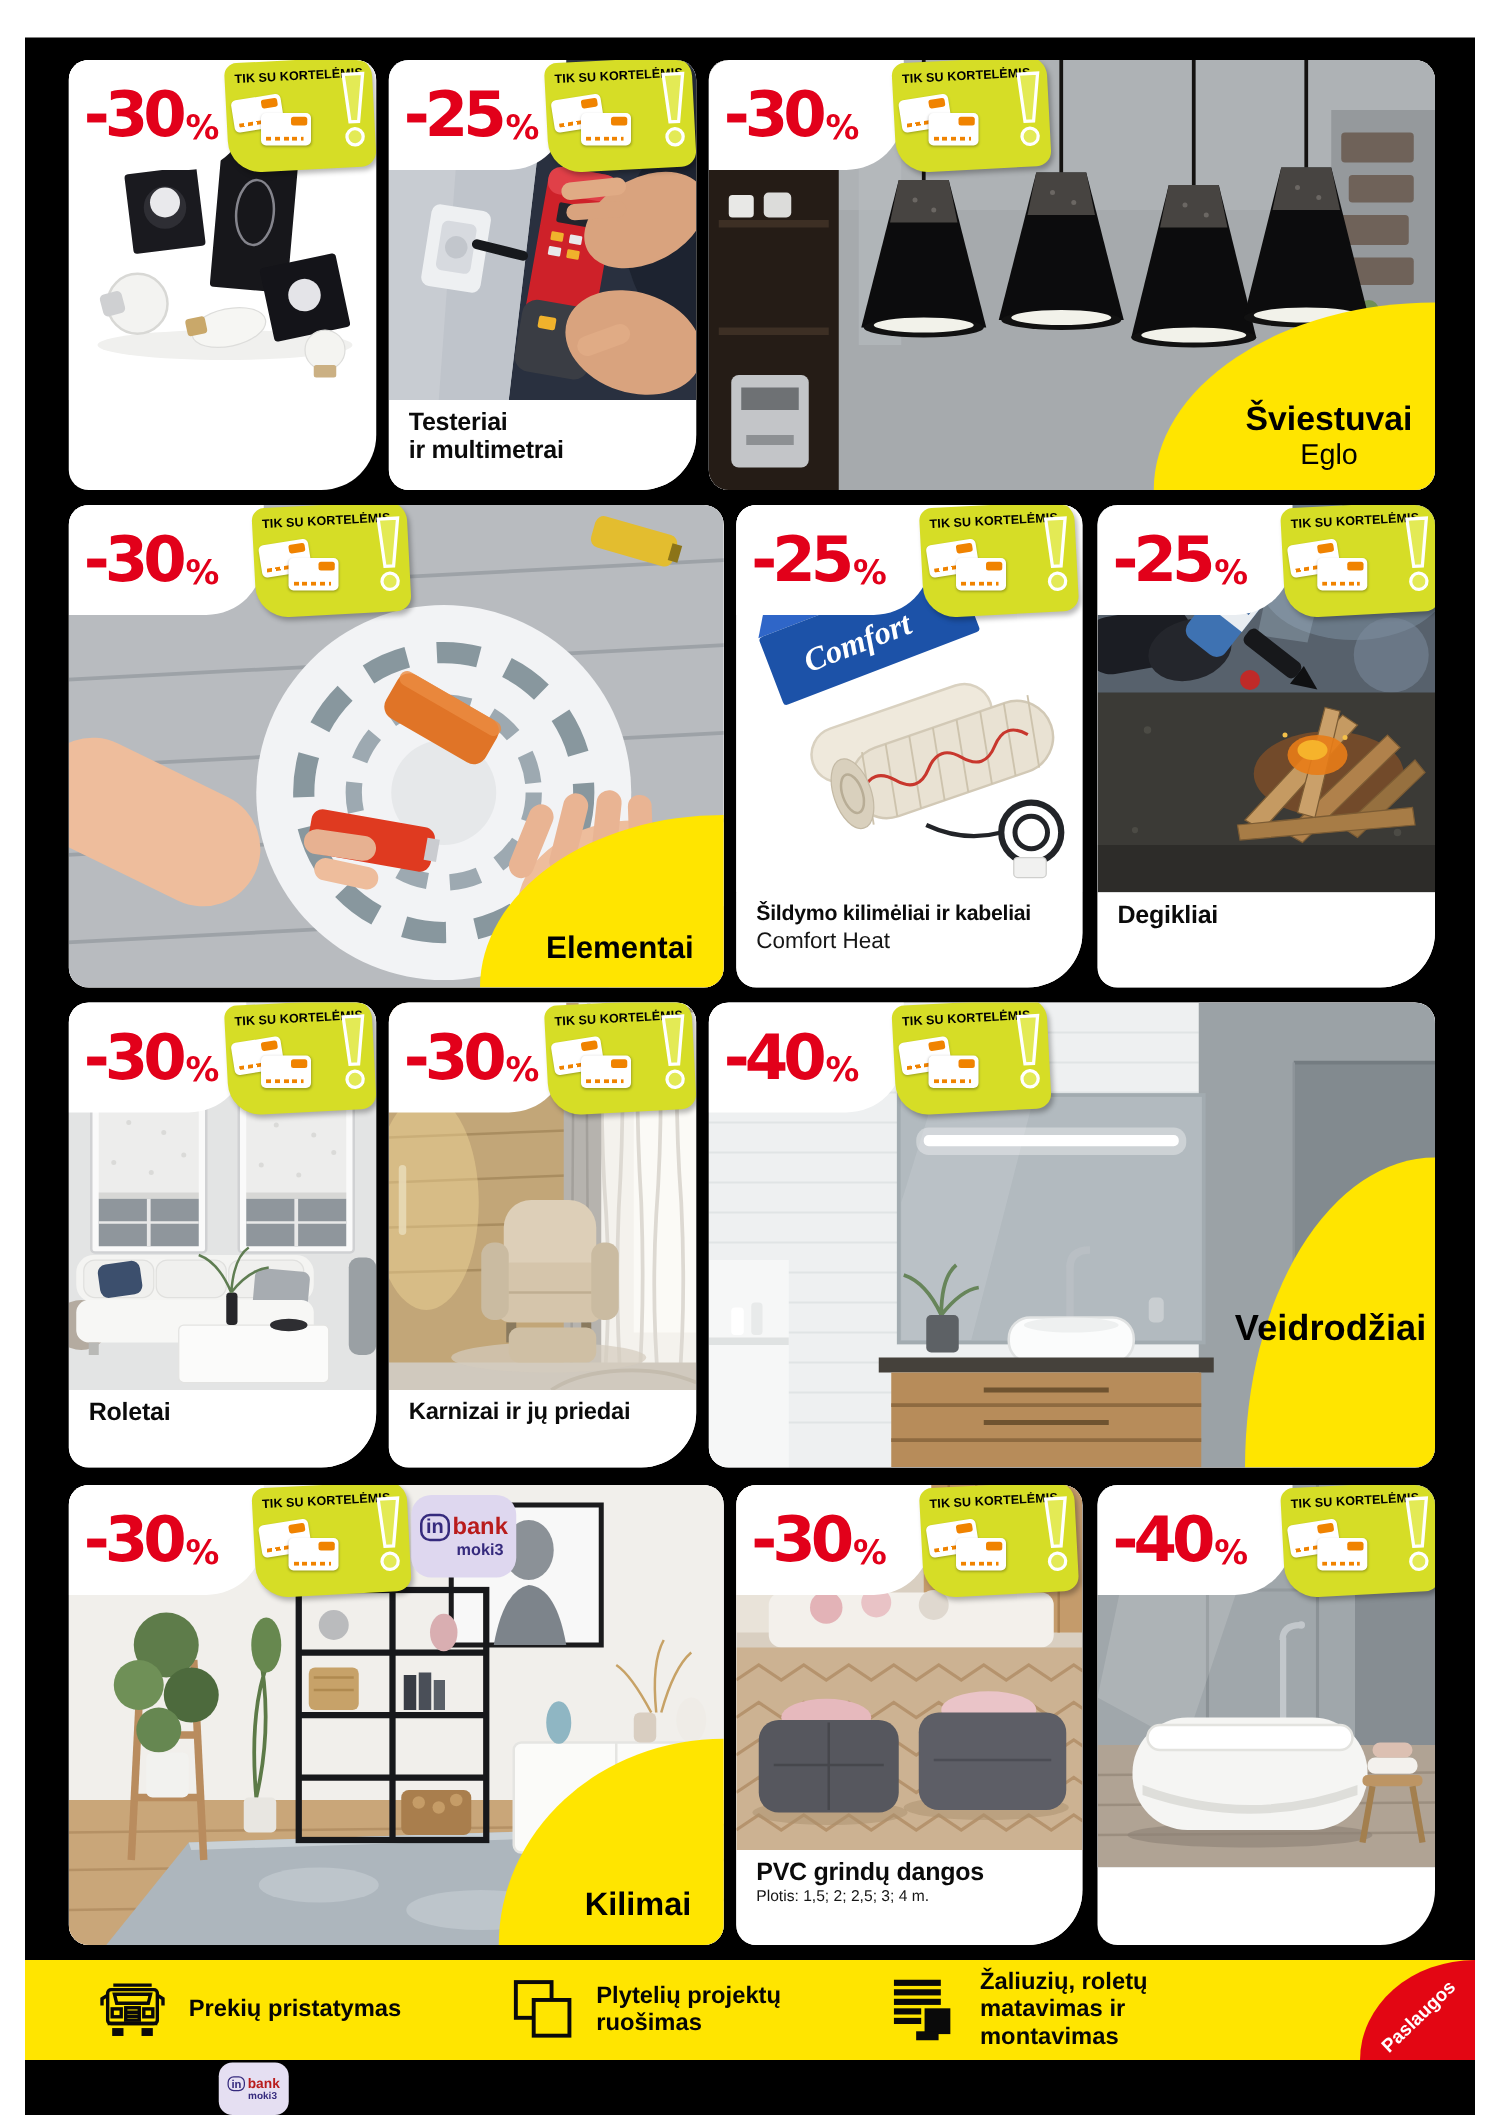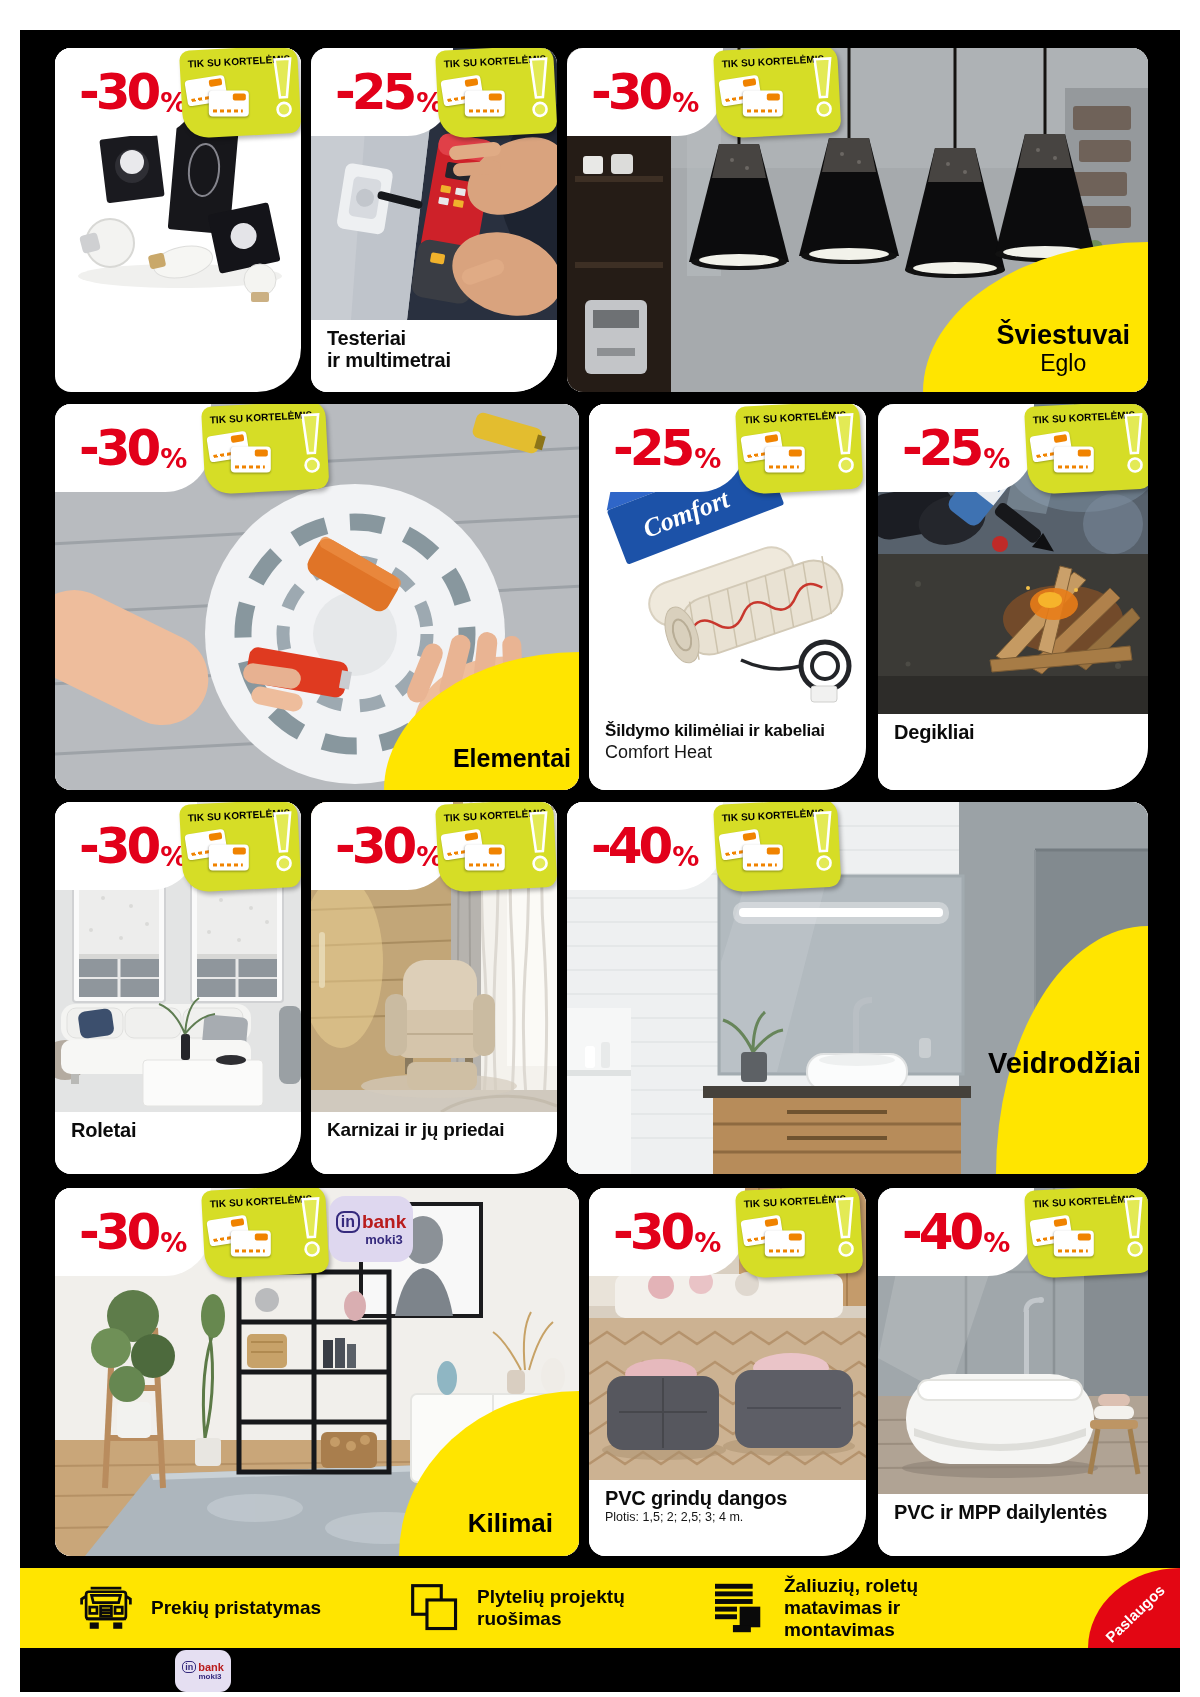--- a/index.html
+++ b/index.html
@@ -10,21 +10,21 @@
   .photo{position:absolute;left:0;top:0;right:0;overflow:hidden;background:#fff}
   .photo svg{display:block;width:100%;height:100%}
   .label{position:absolute;left:0;right:0;bottom:0;background:#fff;padding:7px 16px 0;box-sizing:border-box}
   .title{font-weight:700;font-size:20px;line-height:1.12;color:#0b0b0b;letter-spacing:-.2px}
   .title.t-s{font-size:19px}
   .title.t-xs{font-size:17px}
   .subtitle{font-size:18px;color:#161616;margin-top:2px}
   .subtitle.tiny{font-size:12.5px;margin-top:1px}
   
   .promo{position:absolute;left:0;top:0;right:0;height:96px;pointer-events:none}
-  .pill{position:absolute;left:0;top:0;width:156px;height:88px;background:#fff;border-radius:14px 0 46px 0;display:flex;align-items:center;padding-left:24px;box-sizing:border-box}
+  .pill{position:absolute;left:0;top:0;width:156px;height:88px;background:#fff;border-radius:14px 0 46px 0;display:flex;align-items:center;padding-left:12px;box-sizing:border-box}
   .disc{font-family:"DejaVu Sans",sans-serif;font-weight:800;font-size:50px;color:#e2001a;letter-spacing:-4px;line-height:1}
   .pct{font-family:"DejaVu Sans",sans-serif;font-weight:800;font-size:27px;color:#e2001a;margin:20px 0 0 3px;line-height:1}
   .kort{position:absolute;left:146px;top:3px;width:124px;height:88px;background:#d6dd26;border-radius:10px 16px 12px 26px;transform:rotate(-3deg);transform-origin:left top;box-shadow:2px 3px 4px rgba(0,0,0,.28)}
   .card.n .pill{width:142px}
   .card.n .kort{left:124px;width:118px}
   .kort-label{position:absolute;left:8px;top:8px;font-size:10px;font-weight:800;color:#000;white-space:nowrap;letter-spacing:.1px}
   .mc{position:absolute;width:40px;height:26px;background:#fff;border-radius:4px;box-shadow:0 1px 2px rgba(0,0,0,.25)}
   .mc::before{content:"";position:absolute;right:3px;top:3px;width:13px;height:7px;background:#f08300;border-radius:2px}
   .mc::after{content:"";position:absolute;left:4px;bottom:4px;width:30px;height:3px;background:repeating-linear-gradient(90deg,#f08300 0 4px,transparent 4px 7px)}
   .mc1{left:5px;top:28px;transform:rotate(-6deg)}
@@ -274,21 +274,21 @@
         <g fill="#e9b493">
           <rect x="360" y="238" width="20" height="62" rx="10" transform="rotate(22 370 269)"></rect>
           <rect x="390" y="230" width="20" height="66" rx="10" transform="rotate(14 400 263)"></rect>
           <rect x="420" y="228" width="20" height="64" rx="10" transform="rotate(6 430 260)"></rect>
           <rect x="448" y="232" width="19" height="58" rx="9" transform="rotate(-2 457 261)"></rect>
         </g>
         <rect x="430" y="330" width="140" height="80" rx="40" fill="#eebd9c" transform="rotate(-18 500 370)"></rect>
       </svg>
     </div>
     <div class="corner" style="width:195px;height:138px">
-      <div class="ct" style="right:8px;bottom:18px">
+      <div class="ct" style="right:24px;bottom:18px">
         <div class="ct1" style="font-size:25px">Elementai</div>
       </div>
     </div>
     <div class="promo">
       <div class="pill">
         <span class="disc">-30</span>
         <span class="pct">%</span>
       </div>
       <div class="kort">
         <span class="kort-label">TIK SU KORTELĖMIS</span>
@@ -823,23 +823,20 @@
         <path d="M36 240 q86,32 172,0 l0 8 q-86,30 -172,0 z" fill="#dededa"></path>
         <rect x="212" y="232" width="48" height="9" rx="4" fill="#bd9564"></rect>
         <g stroke="#a37f4e" stroke-width="5">
               <line x1="220" y1="241" x2="212" y2="286"></line>
               <line x1="252" y1="241" x2="260" y2="286"></line>
             </g>
         <rect x="216" y="218" width="40" height="13" rx="6" fill="#f3f1ed"></rect>
             <rect x="220" y="206" width="32" height="12" rx="6" fill="#dcc0b2"></rect>
       </svg>
     </div>
-    <div class="label" style="height:62px">
-      <div class="title">PVC ir MPP dailylentės</div>
-    </div>
     <div class="promo">
       <div class="pill">
         <span class="disc">-40</span>
         <span class="pct">%</span>
       </div>
       <div class="kort">
         <span class="kort-label">TIK SU KORTELĖMIS</span>
         <span class="mc mc1"></span>
         <span class="mc mc2"></span>
         <svg class="excl" viewBox="0 0 30 72">

